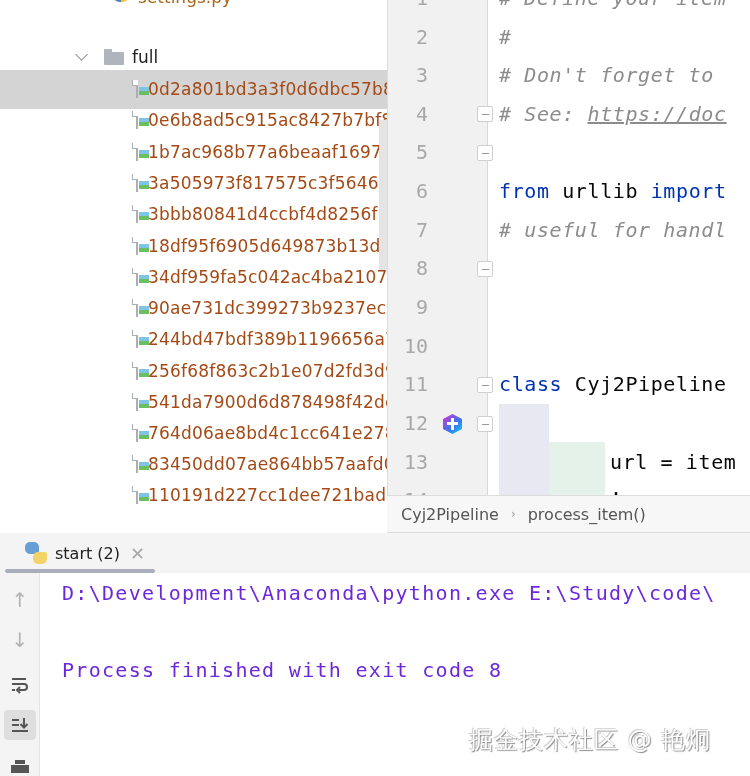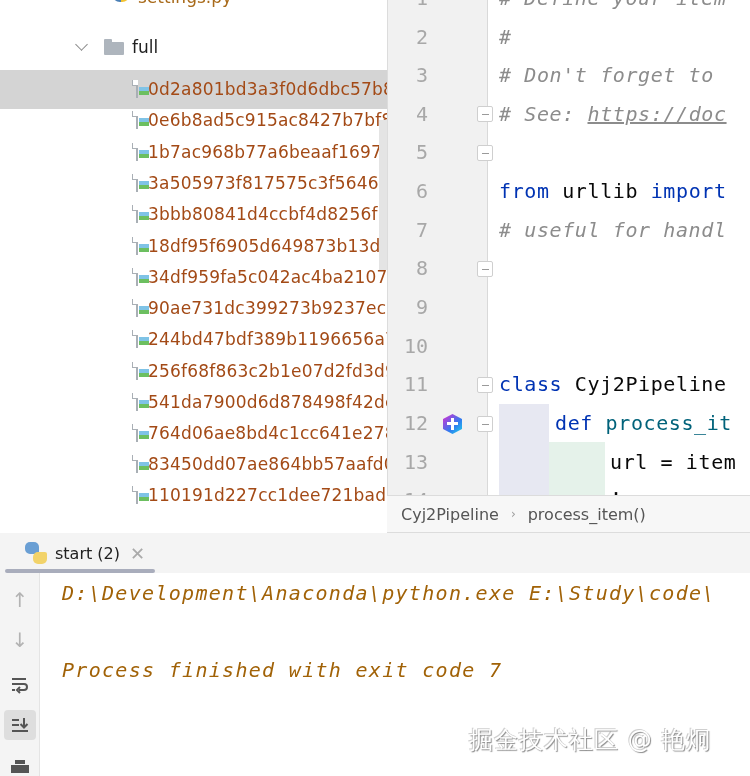--- a/index.html
+++ b/index.html
@@ -137,38 +137,38 @@
       position: absolute; left: 4px; width: 32px; height: 30px; display: flex;
       align-items: center; justify-content: center; color: #b3b3b3; font-size: 20px;
     }
     .side-btn.active { background: #dedede; border-radius: 4px; color: #6b6b6b; }
     .side-btn.dark { color: #6b6b6b; }
 
     #console {
       position: absolute; left: 41px; top: 573px; width: 709px; height: 203px; background: #ffffff;
     }
     .out {
-      position: absolute; left: 21px; white-space: pre; color: #a16207;
-      font-family: "DejaVu Sans Mono", "Liberation Mono", monospace; font-size: 20px; letter-spacing: 1.3px; font-style: italic;
+      position: absolute; left: 21px; white-space: pre; color: #6d28d9;
+      font-family: "DejaVu Sans Mono", "Liberation Mono", monospace; font-size: 20px; letter-spacing: 1.3px;
     }
 
     #watermark {
       position: absolute; left: 469px; top: 724px; font-size: 24px; color: #ffffff;
       text-shadow: 1px 1px 1px #8a8a8a, -1px -1px 0 #cfcfcf; letter-spacing: 1px;
     }
   </style>
 </head>
 <body>
 
 <div id="tree">
   <div class="tree-row" style="top:-22px; padding-left:112px;">
     <span class="settings-icon"></span>
     <span class="settings-name">settings.py</span>
   </div>
-  <div class="tree-row" style="top:28px; padding-left:74px;">
+  <div class="tree-row" style="top:38px; padding-left:74px;">
     <span class="chev" style="margin-right:14px;"></span>
     <span class="folder"></span>
     <span>full</span>
   </div>
 
   <div class="tree-row selected" style="top:70px; padding-left:136px;">
     <span class="img-icon"></span>
     <span class="file-name">0d2a801bd3a3f0d6dbc57b8</span>
   </div>
   <div class="tree-row" style="top:101px; padding-left:136px;">
@@ -257,21 +257,20 @@
   <div class="indent1"></div>
   <div class="indent2"></div>
 
   <div class="code cm" style="top:-14px;"># Define your item</div>
   <div class="code cm" style="top:25px;">#</div>
   <div class="code cm" style="top:63px;"># Don't forget to</div>
   <div class="code cm" style="top:102px;"><span># See: </span><span class="link">https://doc</span></div>
   <div class="code" style="top:179px;"><span class="kw">from</span><span> urllib </span><span class="kw">import</span></div>
   <div class="code cm" style="top:218px;"># useful for handl</div>
   <div class="code" style="top:372px;"><span class="kw">class</span><span> Cyj2Pipeline</span></div>
-  <div class="code" style="top:411px; left:167px;"><span class="kw">def</span> <span class="fn">process_it</span></div>
   <div class="code" style="top:450px; left:222px;">url = item</div>
   <div class="code" style="top:476px; left:222px;">.</div>
 </div>
 
 <div id="breadcrumb">
   <span>Cyj2Pipeline</span>
   <span class="sep">›</span>
   <span>process_item()</span>
 </div>
 
@@ -304,16 +303,16 @@
     <svg width="20" height="18" viewBox="0 0 20 18">
         <rect x="5" y="1" width="10" height="4" fill="#555"></rect>
         <rect x="1" y="6" width="18" height="8" fill="#555"></rect>
       </svg>
   </div>
 </div>
 
 <div id="console">
   <div class="out" style="top:8px;">D:\Development\Anaconda\python.exe E:\Study\code\</div>
   <div class="out" style="top:46px;"></div>
-  <div class="out" style="top:85px;">Process finished with exit code 7</div>
+  <div class="out" style="top:85px;">Process finished with exit code 8</div>
 </div>
 
 <div id="watermark">掘金技术社区 @ 艳炯</div>
 
 </body></html>

